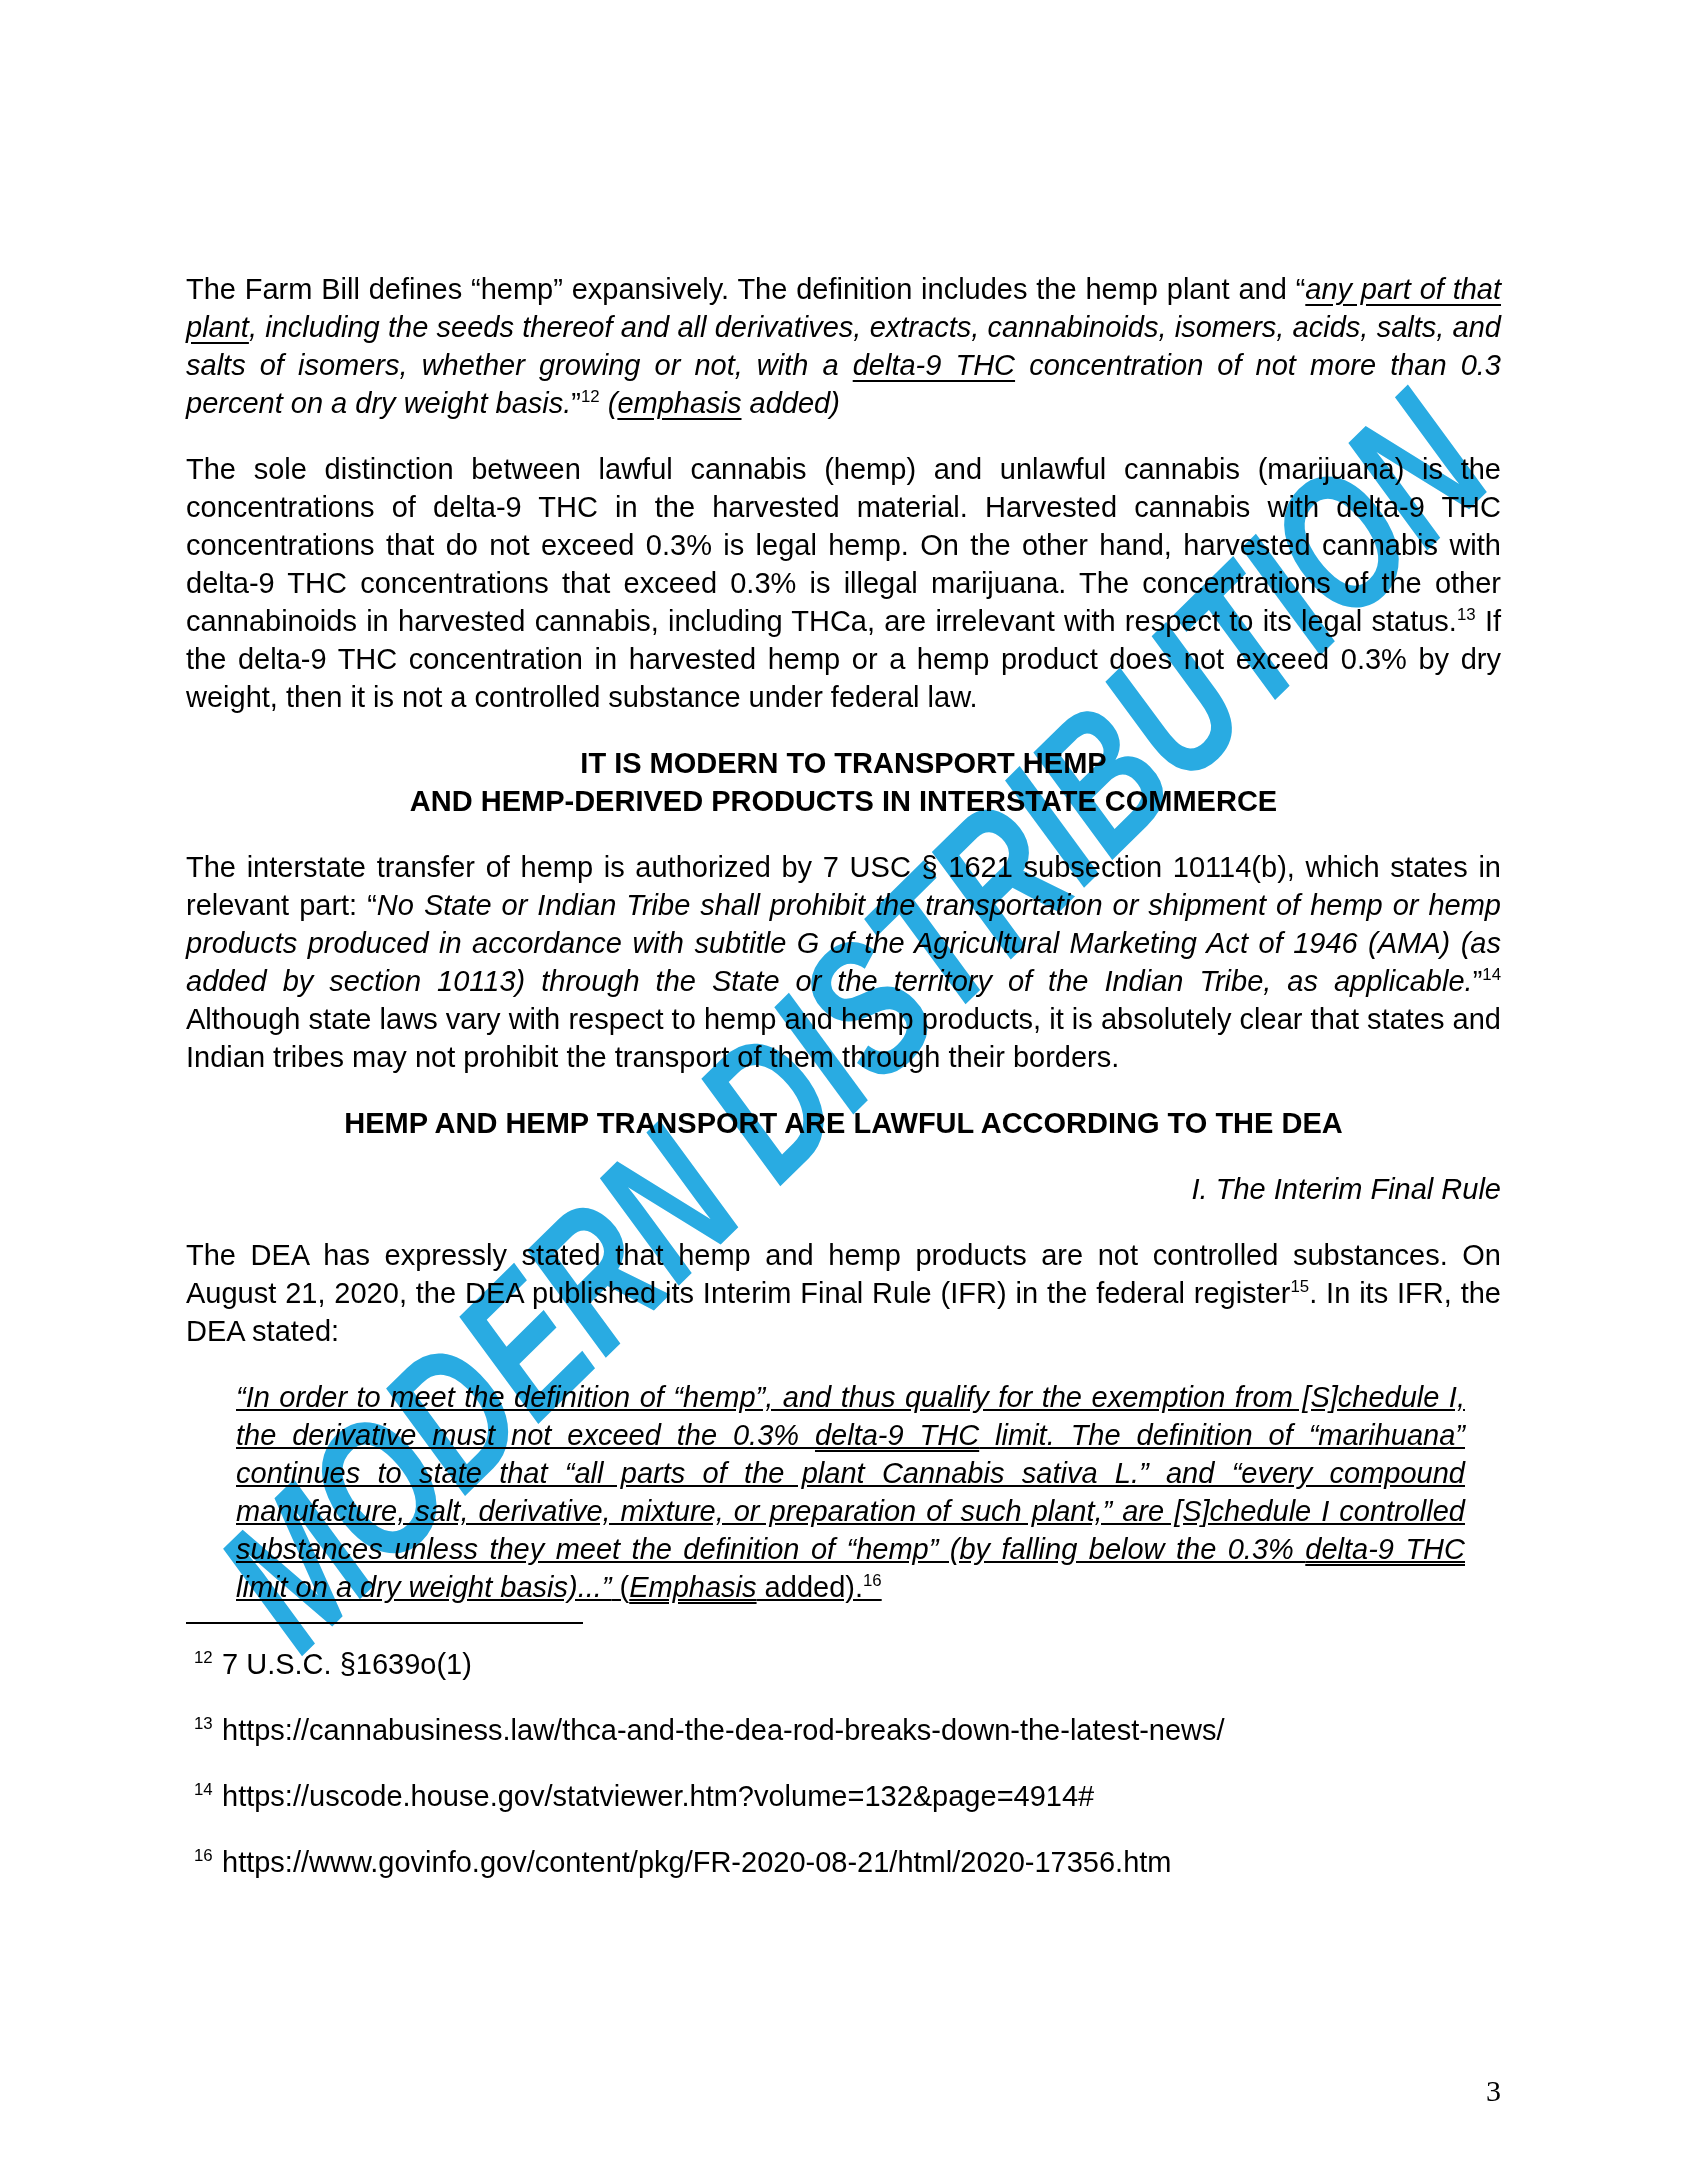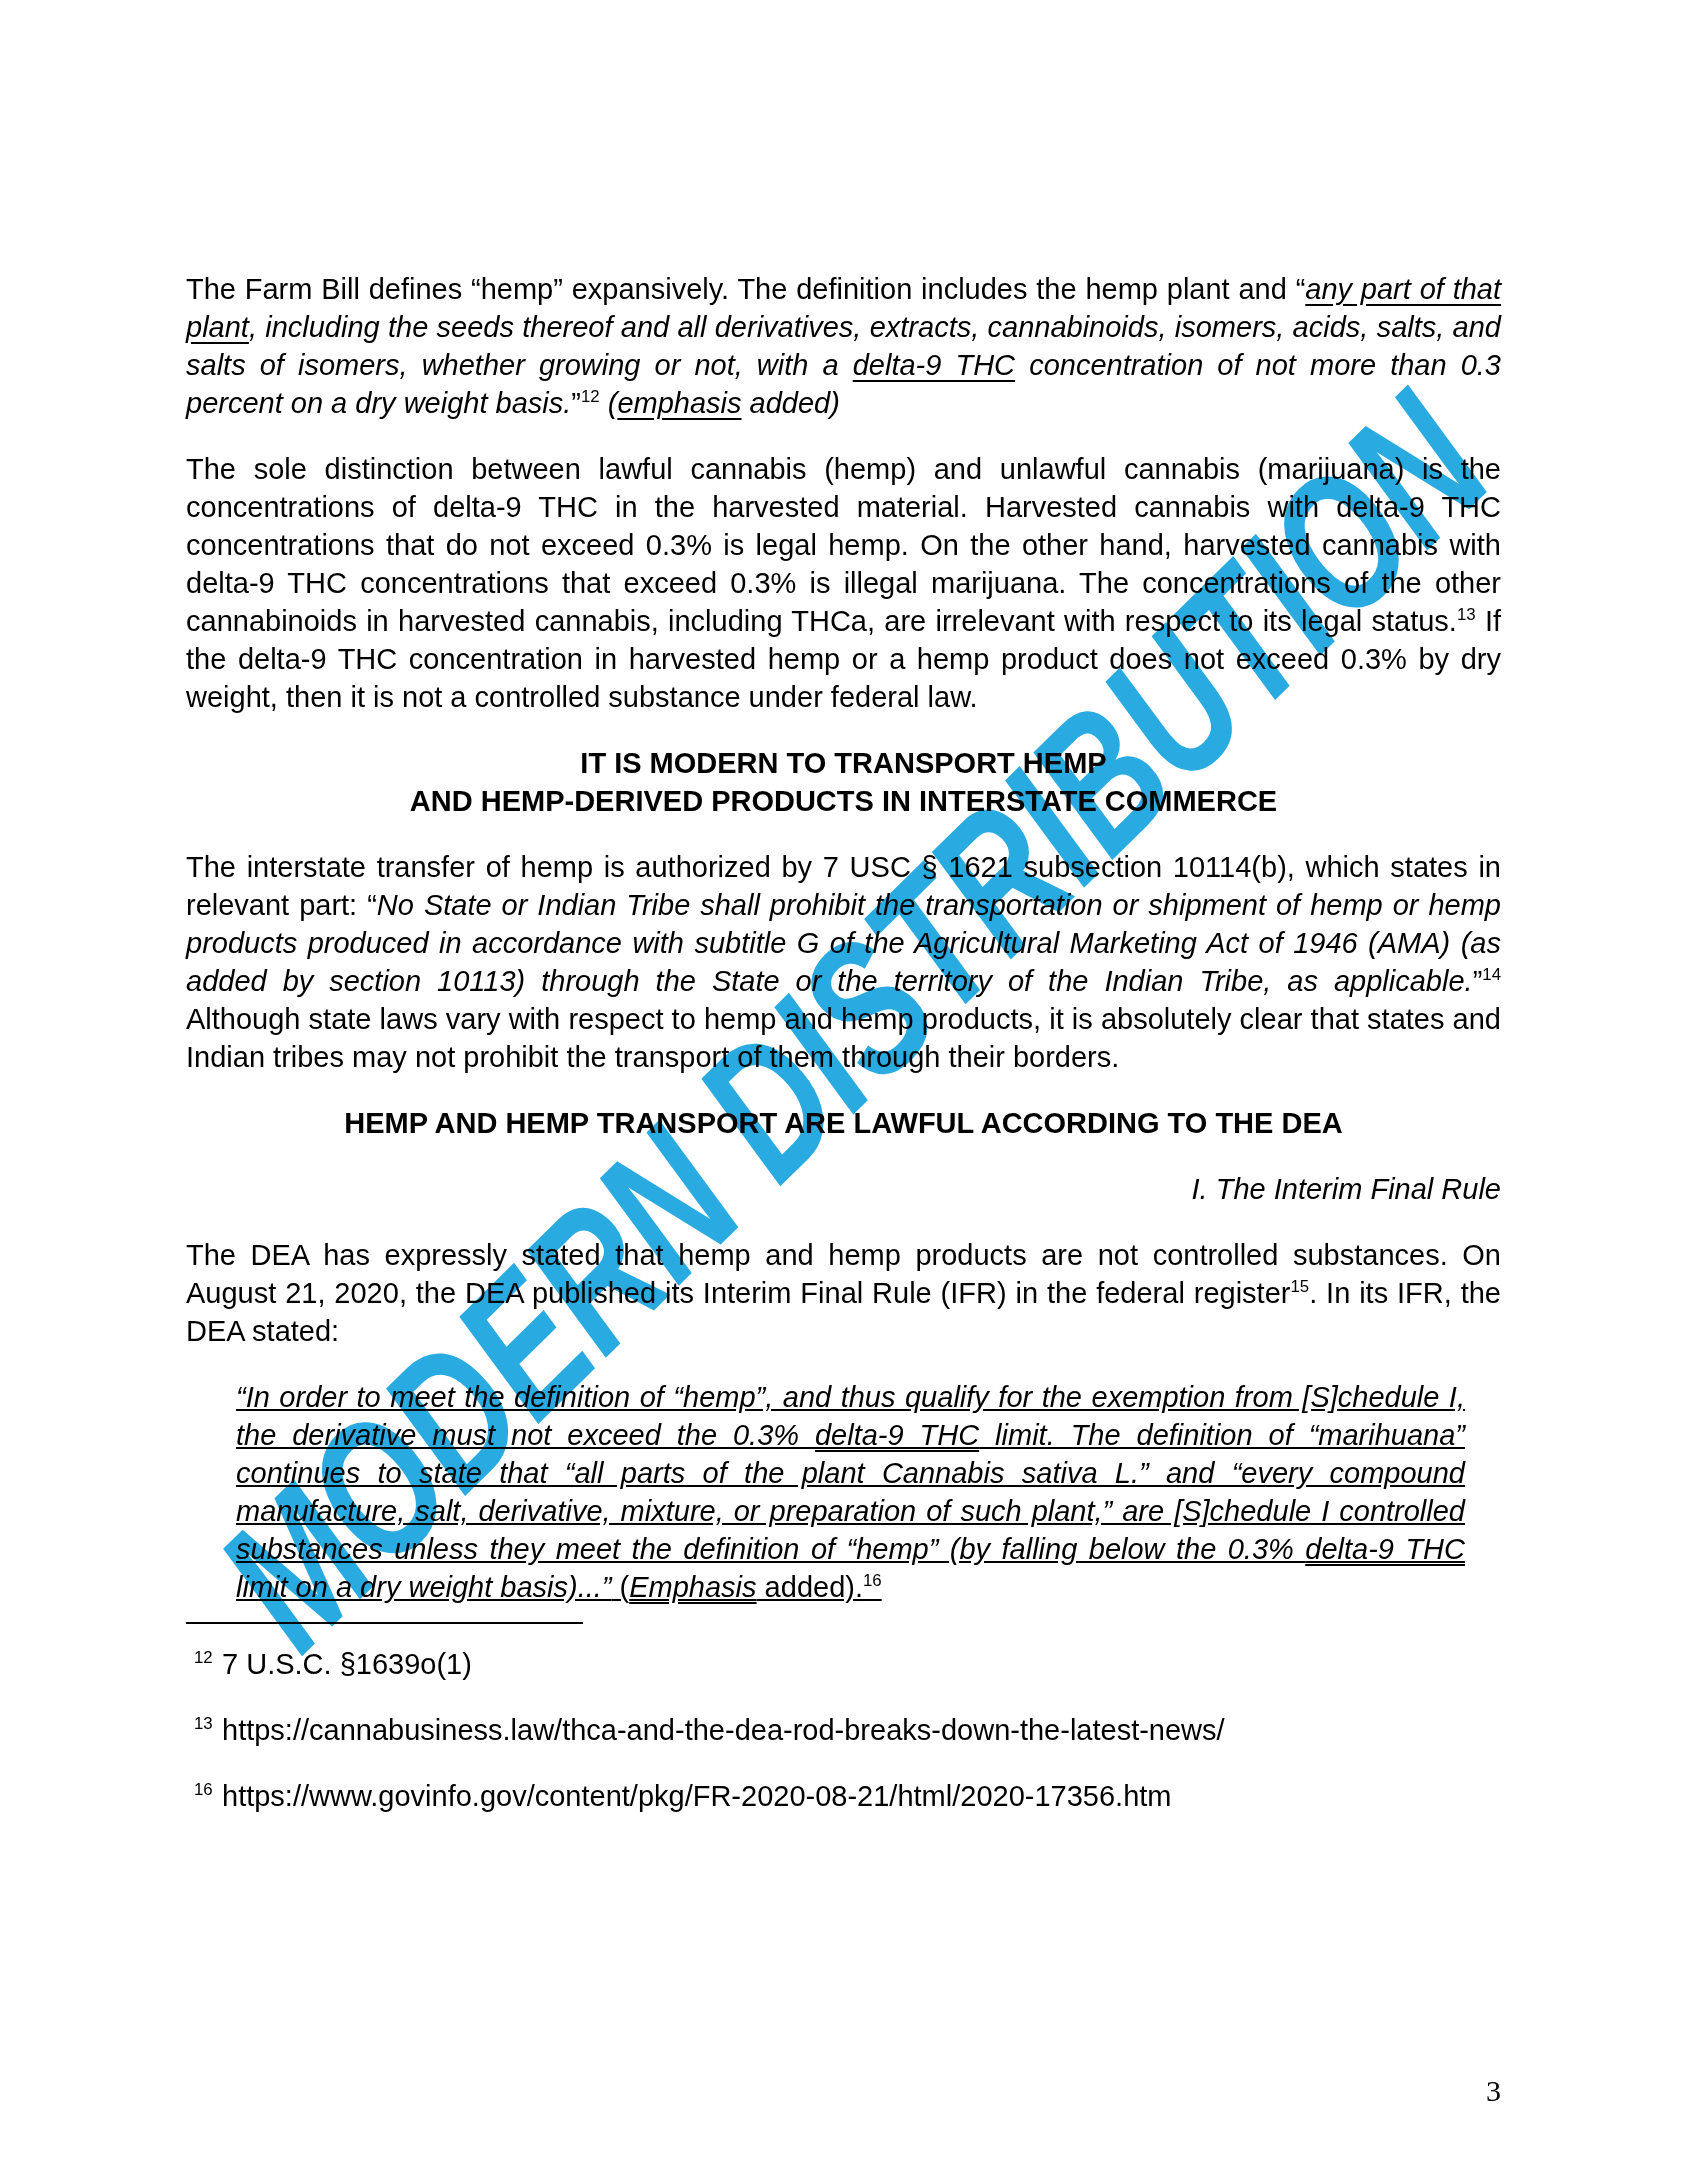--- a/index.html
+++ b/index.html
@@ -94,20 +94,21 @@
     <p class="body-para"><span>The DEA has expressly stated that hemp and hemp products are not controlled substances. On August 21, 2020, the DEA published its Interim Final Rule (IFR) in the federal register</span><sup>15</sup><span>. In its IFR, the DEA stated:</span></p>
 
     <p class="quote"><span>“In order to meet the definition of “hemp”, and thus qualify for the exemption from [S]chedule I, the derivative must not exceed the 0.3% </span><span class="u">delta-9 THC</span><span> limit. The definition of “marihuana” continues to state that “all parts of the plant Cannabis sativa L.” and “every compound manufacture, salt, derivative, mixture, or preparation of such plant,” are [S]chedule I controlled substances unless they meet the definition of “hemp” (by falling below the 0.3% </span><span class="u">delta-9 THC </span><span>limit on a dry weight basis)...”</span><span class="up"> (</span><span class="u">Emphasis</span><span class="up"> added).</span><sup>16</sup></p>
 
     <hr class="fn-sep">
 
     <p class="footnote"><sup>12</sup><span>7 U.S.C. §1639o(1)</span></p>
 
     <p class="footnote"><sup>13</sup><span class="link">https://cannabusiness.law/thca-and-the-dea-rod-breaks-down-the-latest-news/</span></p>
 
+    <p class="footnote"><sup>14</sup><span class="link">https://uscode.house.gov/statviewer.htm?volume=132&amp;page=4914#</span></p>
 
 
     <p class="footnote"><sup>16</sup><span class="link">https://www.govinfo.gov/content/pkg/FR-2020-08-21/html/2020-17356.htm</span></p>
 
   </div>
 
   <div class="pagenum">3</div>
 
 </div>
 

